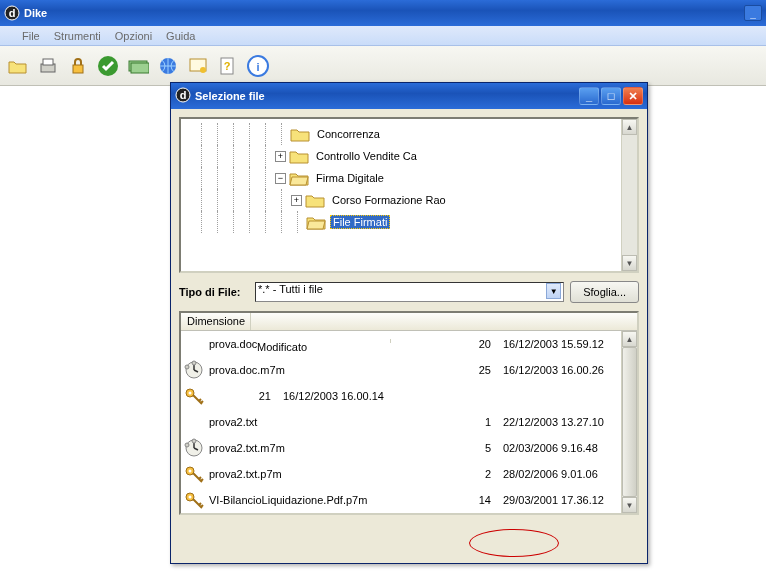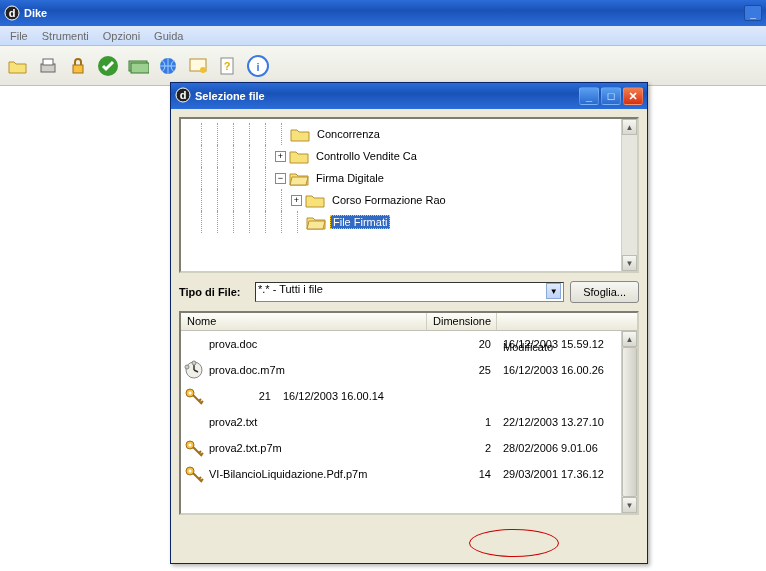--- a/index.html
+++ b/index.html
@@ -5,21 +5,21 @@
   * { box-sizing: border-box; margin: 0; padding: 0; font-family: Tahoma, Arial, sans-serif; font-size: 11px; }
   body { background: #fff; width: 766px; height: 571px; overflow: hidden; position: relative; }
 
   
   .main-window { width: 100%; height: 100%; background: #fff; }
   .main-titlebar { height: 26px; background: linear-gradient(to bottom,#2b6cd8,#1a53b8 40%,#2b6cd8); display: flex; align-items: center; padding: 0 4px; color: #fff; font-size: 16px; font-weight: bold; }
   .main-titlebar .app-icon { width: 16px; height: 16px; margin-right: 4px; display: inline-flex; align-items: center; justify-content: center; }
   .main-winbtns { margin-left: auto; display: flex; gap: 2px; }
   .main-winbtns .wb { width: 18px; height: 16px; background: #3a7ae0; border: 1px solid #1a4ca0; border-radius: 2px; display: flex; align-items: center; justify-content: center; color: #fff; font-size: 10px; }
 
-  .menubar { height: 20px; background: linear-gradient(to bottom,#dfe9fb,#c9dcf9); border-bottom: 1px solid #a8c0e8; display: flex; align-items: center; padding: 0 4px; gap: 2px; }
+  .menubar { height: 20px; background: linear-gradient(to bottom,#dfe9fb,#c9dcf9); border-bottom: 1px solid #a8c0e8; display: flex; align-items: center; padding: 0 16px; gap: 2px; }
   .menubar .mitem { padding: 2px 6px; color: #6a6a6a; cursor: default; }
 
   .toolbar { height: 40px; background: linear-gradient(to bottom,#f7f7f2,#e8e8e0); border-bottom: 1px solid #c0c0b6; display: flex; align-items: center; padding: 2px 4px; gap: 2px; }
   .tbbtn { width: 28px; height: 28px; border: 1px solid transparent; border-radius: 2px; display: flex; align-items: center; justify-content: center; cursor: pointer; }
 
   
   .dialog { position: absolute; left: 170px; top: 82px; width: 478px; height: 482px; background: #ece9d8; border: 1px solid #0a246a; box-shadow: 2px 2px 4px rgba(0,0,0,0.3); }
   .dlg-titlebar { height: 26px; background: linear-gradient(to bottom,#2b6cd8,#1a53b8 40%,#2b6cd8); display: flex; align-items: center; padding: 0 4px; color: #fff; font-weight: bold; font-size: 14px; }
   .dlg-titlebar .app-icon { margin-right: 4px; }
   .dlg-winbtns { margin-left: auto; display: flex; gap: 2px; }
@@ -258,21 +258,20 @@
       <span class="ft-label">Tipo di File:</span>
       <div class="ft-select">
         <span>*.*  - Tutti i file</span>
         <span class="dd">▼</span>
       </div>
       <div class="btn">Sfoglia...</div>
     </div>
 
     <div class="list-box">
       <div class="list-header">
-        <div class="lh nome">Nome</div>
         <div class="lh dim">Dimensione</div>
         <div class="lh mod">Modificato</div>
       </div>
       <div class="list-rows" id="list-rows">
           <div class="list-row">
             <span class="lr-icon"></span>
             <span class="lr-name">prova.doc</span>
             <span class="lr-dim">20</span>
             <span class="lr-mod">16/12/2003 15.59.12</span>
           </div>
@@ -302,20 +301,33 @@
           </div>
           <div class="list-row">
             <span class="lr-icon"></span>
             <span class="lr-name">prova2.txt</span>
             <span class="lr-dim">1</span>
             <span class="lr-mod">22/12/2003 13.27.10</span>
           </div>
           <div class="list-row">
             <span class="lr-icon">
               <svg width="22" height="22">
+                <circle cx="11" cy="11" r="8" fill="#f0f0e8" stroke="#888"></circle>
+                <path d="M11 11V6M11 11l4 2" stroke="#333" stroke-width="1.5"></path>
+                <circle cx="11" cy="4" r="2" fill="#d0d0c8" stroke="#888"></circle>
+                <circle cx="4" cy="8" r="2" fill="#d0d0c8" stroke="#888"></circle>
+              </svg>
+            </span>
+            <span class="lr-name">prova2.txt.m7m</span>
+            <span class="lr-dim">5</span>
+            <span class="lr-mod">02/03/2006 9.16.48</span>
+          </div>
+          <div class="list-row">
+            <span class="lr-icon">
+              <svg width="22" height="22">
                 <circle cx="7" cy="8" r="4" fill="#f7c040" stroke="#a07018"></circle>
                 <circle cx="7" cy="8" r="1.5" fill="#fff"></circle>
                 <path d="M10 10l9 9M16 16l2-2M18 18l2-2" stroke="#a07018" stroke-width="2"></path>
               </svg>
             </span>
             <span class="lr-name">prova2.txt.p7m</span>
             <span class="lr-dim">2</span>
             <span class="lr-mod">28/02/2006 9.01.06</span>
           </div>
           <div class="list-row">

